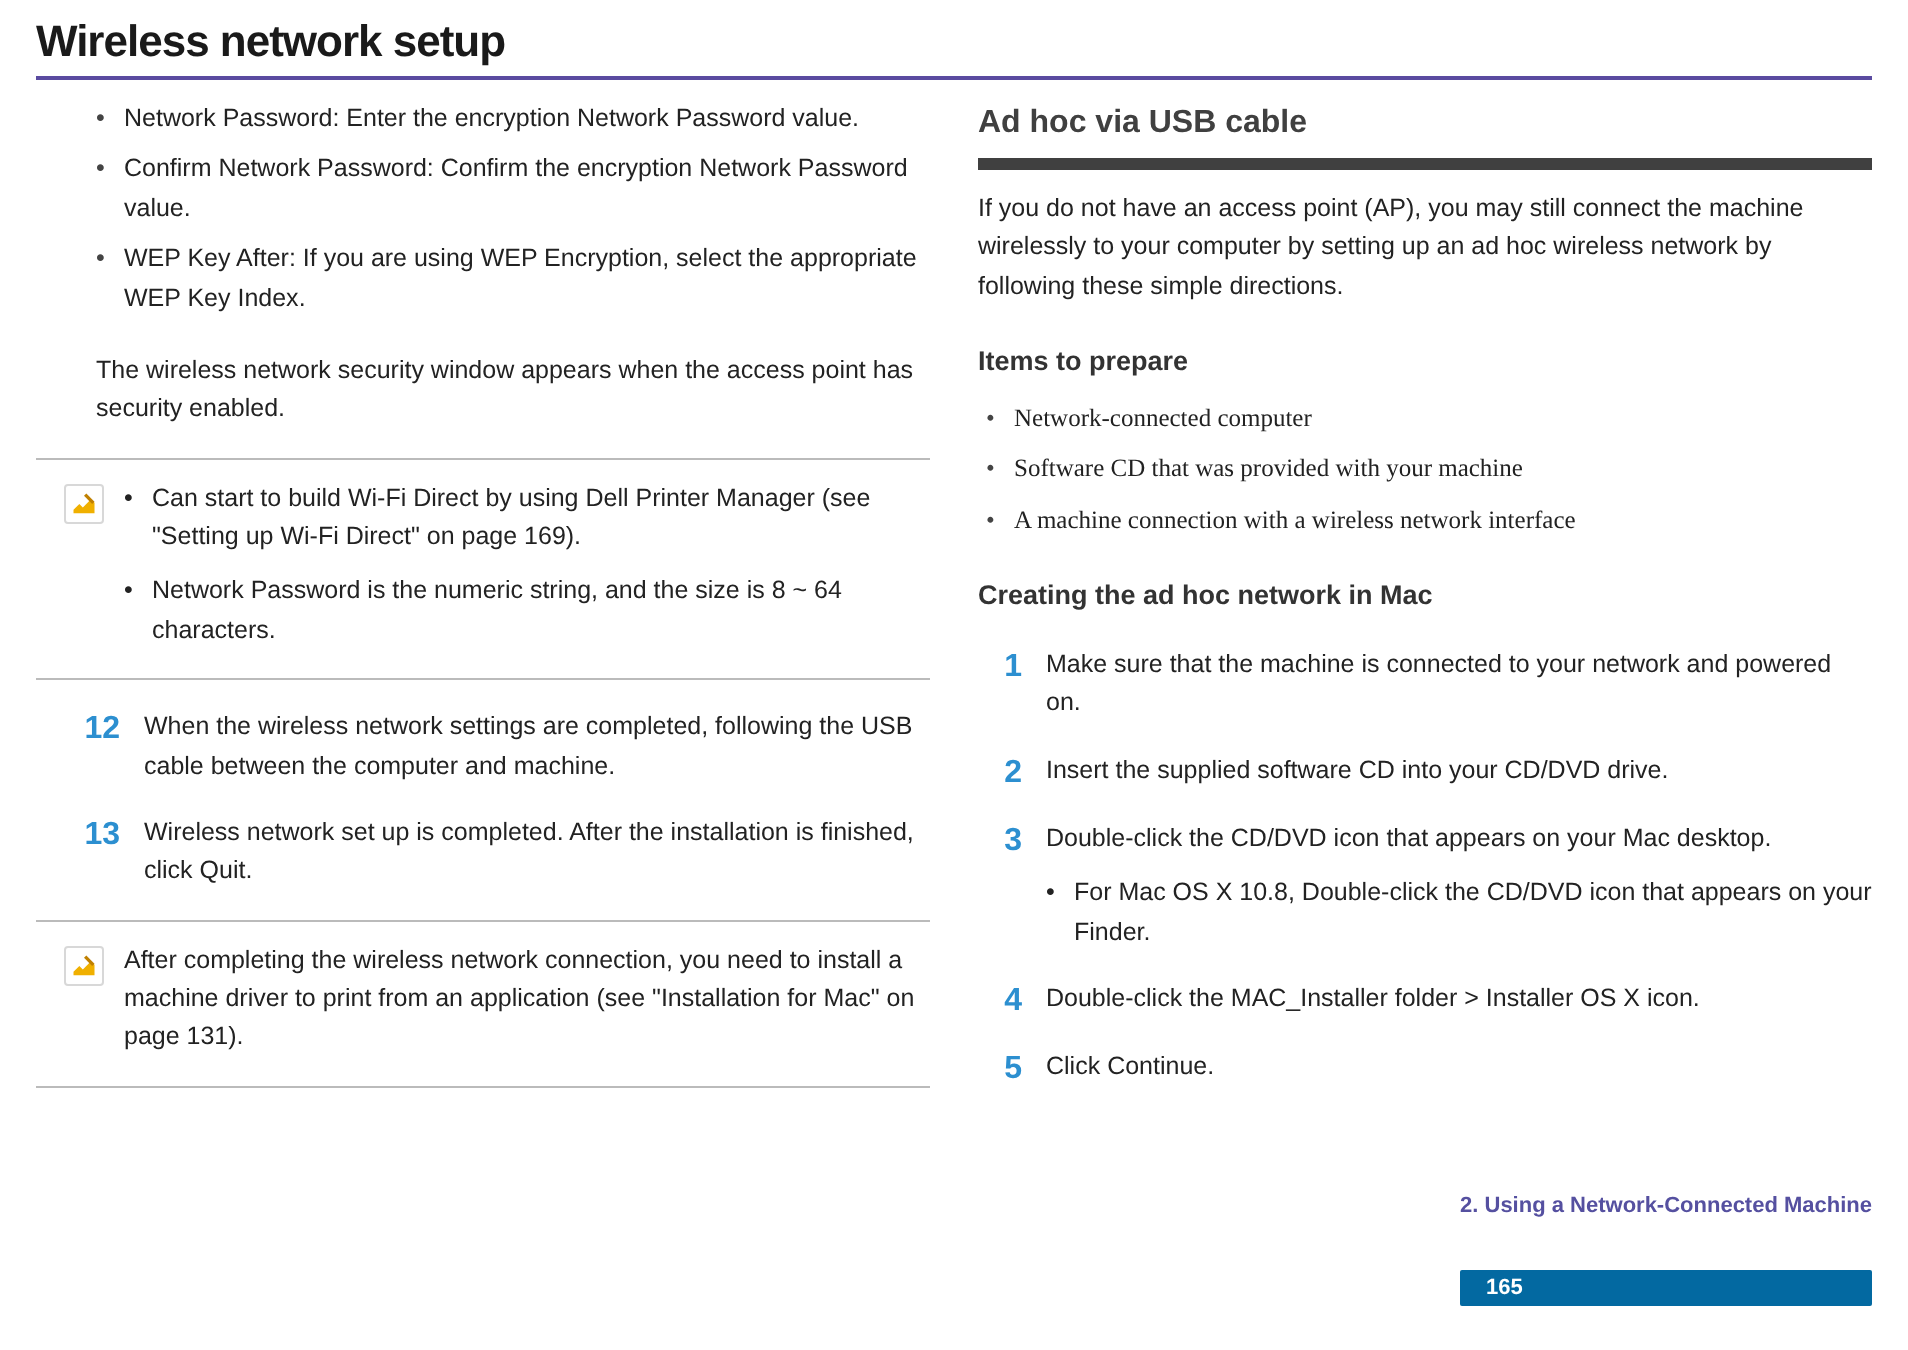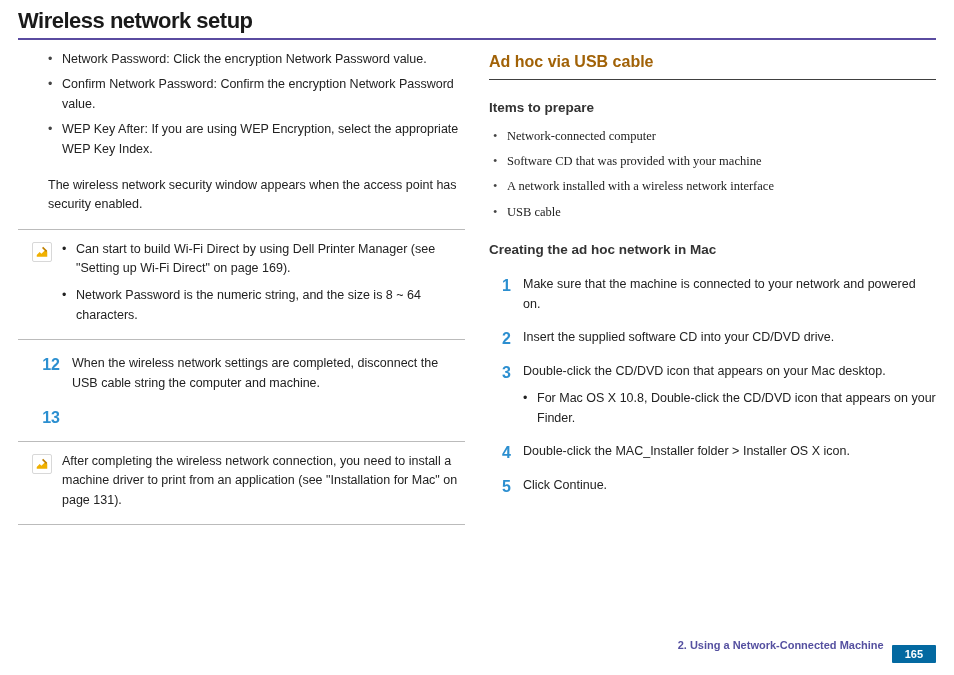--- a/index.html
+++ b/index.html
@@ -120,23 +120,23 @@
     margin-top: 8px;
   }
   .step-sub::before {
     content: "•";
     position: absolute;
     left: 0; top: 0;
   }
   h3.section {
     font-size: 16px;
     font-weight: 700;
-    color: #a16207;
+    color: #404040;
     margin-bottom: 10px;
-    border-bottom: 1px solid #404040;
+    border-bottom: 6px solid #404040;
     padding-bottom: 4px;
   }
   h4.subsection {
     font-size: 13.5px;
     font-weight: 700;
     color: #333;
     margin: 18px 0 8px 0;
   }
   .r-para {
     margin-bottom: 10px;
@@ -151,25 +151,25 @@
     font-family: Liberation Serif, serif;
   }
   .r-bullet::before {
     content: "•";
     position: absolute;
     left: 0; top: 0;
     color: #444;
   }
   .footer {
     position: absolute;
-    bottom: 12px;
+    bottom: 22px;
     right: 18px;
     display: flex;
-    align-items: center;
     gap: 8px;
+    flex-direction: column;
   }
   .footer-text {
     font-size: 11px;
     font-weight: 700;
     color: #5550a0;
   }
   .page-num-box {
     background: #0369a1;
     color: #fff;
     font-size: 11px;
@@ -186,21 +186,21 @@
   <h1 class="page-title">Wireless network setup</h1>
 </div>
 <div class="title-rule"></div>
 
 <div class="columns">
 
   <div class="col">
 
     <div class="bullet-list">
       <div class="bullet-item">
-        <span class="bold">Network Password:</span><span> Click the encryption Network Password value.</span>
+        <span class="bold">Network Password:</span><span> Enter the encryption Network Password value.</span>
       </div>
       <div class="bullet-item">
         <span class="bold">Confirm Network Password:</span><span> Confirm the encryption Network Password value.</span>
       </div>
       <div class="bullet-item">
         <span class="bold">WEP Key After:</span><span> If you are using WEP Encryption, select the appropriate </span><span class="bold">WEP Key Index</span><span>.</span>
       </div>
     </div>
 
     <div class="para">The wireless network security window appears when the access point has security enabled.</div>
@@ -217,52 +217,55 @@
         <span>Can start to build Wi-Fi Direct by using </span><span>Dell Printer Manager</span><span> (see "Setting up Wi-Fi Direct" on page 169).</span>
       </div>
       <div class="note-bullet">
         <span class="bold">Network Password</span><span> is the numeric string, and the size is 8 ~ 64 characters.</span>
       </div>
     </div>
     <div class="note-hr"></div>
 
     <div class="step">
       <div class="step-num">12</div>
-      <div class="step-body">When the wireless network settings are completed, disconnect the USB cable string the computer and machine.</div>
+      <div class="step-body">When the wireless network settings are completed, following the USB cable between the computer and machine.</div>
     </div>
 
     <div class="step">
       <div class="step-num">13</div>
+      <div class="step-body">
+        <span>Wireless network set up is completed. After the installation is finished, click </span><span class="bold">Quit</span><span>.</span>
+      </div>
     </div>
 
     <div class="note-hr"></div>
     <div class="note-block">
       <div class="note-icon">
         <svg viewBox="0 0 24 24">
             <path d="M3 17l5-5 3 3 7-7 3 3v9H3z" fill="#f0b000"></path>
             <path d="M14 3l7 7-2 2-7-7z" fill="#c08000"></path>
           </svg>
       </div>
       <div class="note-plain">After completing the wireless network connection, you need to install a machine driver to print from an application (see "Installation for Mac" on page 131).</div>
     </div>
     <div class="note-hr"></div>
 
   </div>
 
   <div class="col">
 
     <h3 class="section">Ad hoc via USB cable</h3>
 
+    <div class="r-para">If you do not have an access point (AP), you may still connect the machine wirelessly to your computer by setting up an ad hoc wireless network by following these simple directions.</div>
 
     <h4 class="subsection">Items to prepare</h4>
     <div class="r-bullets">
       <div class="r-bullet">Network-connected computer</div>
       <div class="r-bullet">Software CD that was provided with your machine</div>
-      <div class="r-bullet">A network installed with a wireless network interface</div>
-      <div class="r-bullet">USB cable</div>
+      <div class="r-bullet">A machine connection with a wireless network interface</div>
     </div>
 
     <h4 class="subsection">Creating the ad hoc network in Mac</h4>
 
     <div class="step" style="padding-left:0">
       <div class="step-num">1</div>
       <div class="step-body">Make sure that the machine is connected to your network and powered on.</div>
     </div>
     <div class="step" style="padding-left:0">
       <div class="step-num">2</div>

